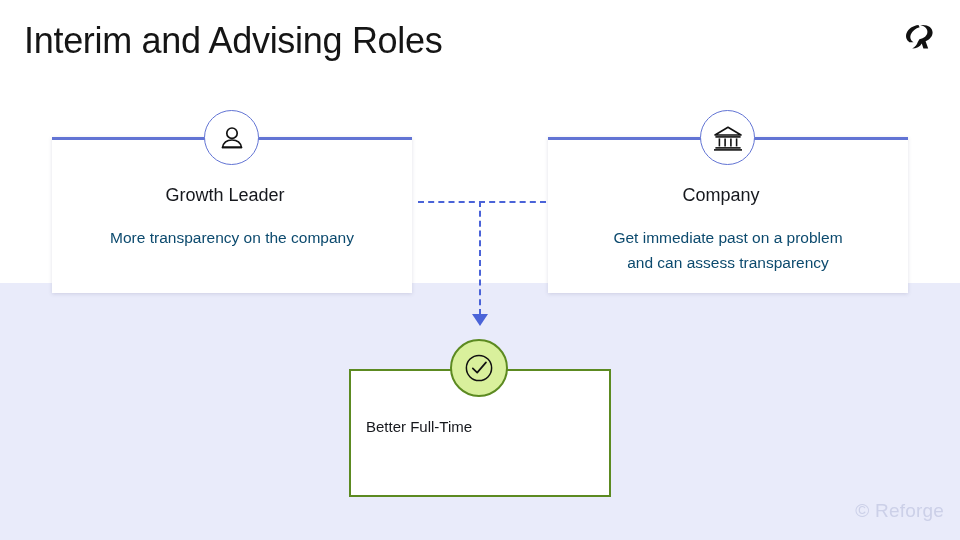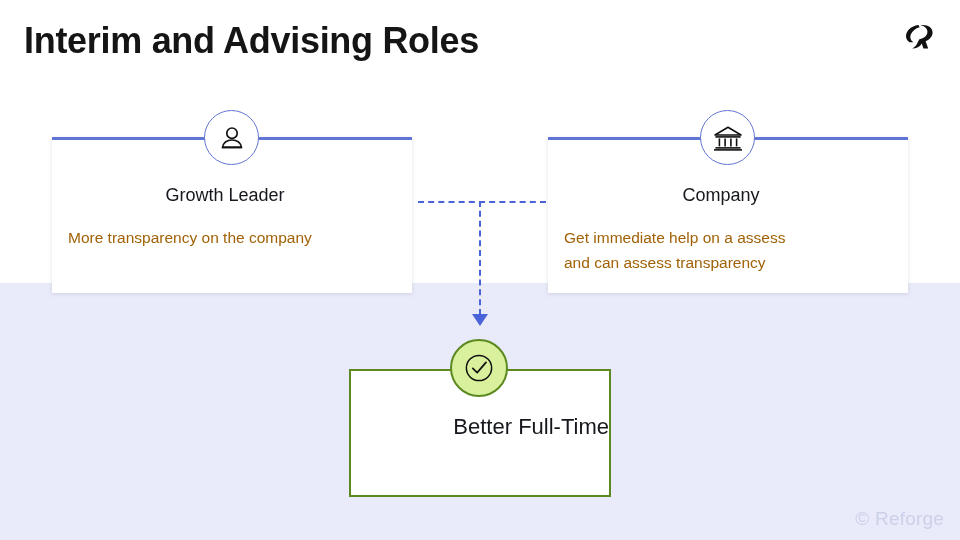--- a/index.html
+++ b/index.html
@@ -36,21 +36,21 @@
     width: 960px; height: 257px;
     background: #e9ebfa;
   }
 
   
   .slide-title {
     position: absolute;
     left: 24px;
     top: 20px;
     font-size: 36px;
-    font-weight: 700;
+    font-weight: 400;
     letter-spacing: -0.3px;
     color: #151515;
     white-space: nowrap;
   }
 
   
   .logo {
     position: absolute;
     right: 22px;
     top: 22px;
@@ -78,23 +78,24 @@
     top: 45px;
     text-align: center;
     font-size: 18px;
     font-weight: 500;
     color: #16181d;
   }
   .card-body {
     position: absolute;
     left: 16px; right: 16px;
     top: 85px;
+    text-align: center;
     font-size: 15.5px;
     line-height: 25px;
-    color: #a16207;
+    color: #0c4a6e;
   }
 
   
   .icon-badge {
     position: absolute;
     top: 110px;
     width: 55px;
     height: 55px;
     border-radius: 50%;
     background: #ffffff;
@@ -147,22 +148,22 @@
     height: 128px;
     background: #ffffff;
     border: 2.5px solid #5c8a21;
     box-sizing: border-box;
     z-index: 4;
   }
   .outcome-text {
     position: absolute;
     left: 15px; right: 0;
     top: 42px;
-    text-align: right;
-    font-size: 22px;
+    text-align: left;
+    font-size: 15px;
     line-height: 28px;
     color: #16181d;
   }
   .check-badge {
     position: absolute;
     left: 450px;
     top: 339px;
     width: 58px;
     height: 58px;
     border-radius: 50%;
@@ -172,21 +173,21 @@
     display: flex;
     align-items: center;
     justify-content: center;
     z-index: 7;
   }
 
   
   .footer-mark {
     position: absolute;
     right: 16px;
-    bottom: 10px;
+    bottom: 18px;
     font-size: 19px;
     color: #ccd0e8;
     letter-spacing: 0.2px;
   }
 
   svg { display: block; }
 </style>
 </head>
 <body>
 
@@ -215,21 +216,21 @@
     <svg width="30" height="30" viewBox="0 0 30 30" aria-hidden="true">
       <circle cx="15" cy="10.2" r="5.2" fill="none" stroke="#111111" stroke-width="1.7"></circle>
       <path d="M5.6 24.4 C 6.4 19.6, 10.2 17.0, 15 17.0 C 19.8 17.0, 23.6 19.6, 24.4 24.4 Z" fill="none" stroke="#111111" stroke-width="1.7" stroke-linejoin="round"></path>
       <line x1="5.6" y1="24.4" x2="24.4" y2="24.4" stroke="#111111" stroke-width="1.7" stroke-linecap="round"></line>
     </svg>
   </div>
 
   <div class="card right">
     <div class="card-title">Company</div>
     <div class="card-body">
-      <div>Get immediate help on a assess</div>
+      <div>Get immediate past on a problem</div>
       <div>and can assess transparency</div>
     </div>
   </div>
 
   <div class="icon-badge right">
     <svg width="32" height="30" viewBox="0 0 32 30" aria-hidden="true">
       <path d="M16 4.2 L 29 12.0 L 3 12.0 Z" fill="none" stroke="#111111" stroke-width="1.6" stroke-linejoin="round"></path>
       <line x1="3.4" y1="13.9" x2="28.6" y2="13.9" stroke="#111111" stroke-width="1.6"></line>
       <line x1="7.4" y1="15.4" x2="7.4" y2="23.4" stroke="#111111" stroke-width="1.6"></line>
       <line x1="13.1" y1="15.4" x2="13.1" y2="23.4" stroke="#111111" stroke-width="1.6"></line>

